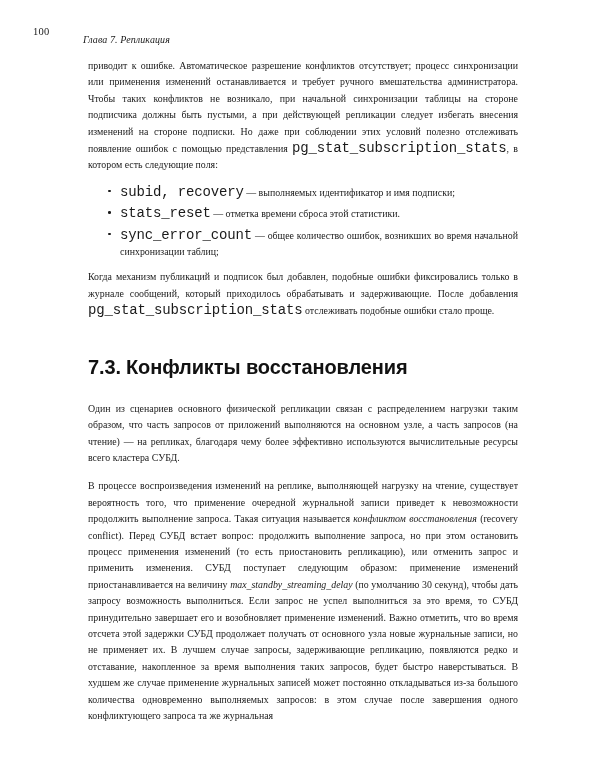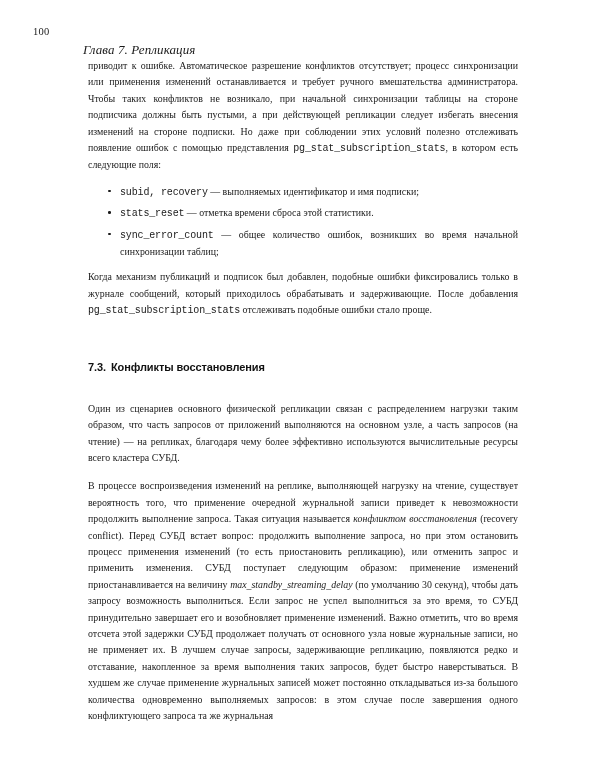--- a/index.html
+++ b/index.html
@@ -36,22 +36,22 @@
     left: 33px;
     top: 0;
     font-size: 10.5px;
     font-family: "Liberation Serif", "DejaVu Serif", serif;
     color: #1a1a1a;
     letter-spacing: 0.2px;
   }
   .runhead-title {
     position: absolute;
     left: 83px;
-    top: 16px;
-    font-size: 13px;
+    top: 8px;
+    font-size: 10px;
     font-style: italic;
     font-family: "Liberation Serif", "DejaVu Serif", serif;
     color: #1a1a1a;
     letter-spacing: 0.1px;
   }
 
   
   .column {
     position: absolute;
     left: 88px;
@@ -72,21 +72,21 @@
 
   p.body + p.body {
     margin-top: 12px;
   }
 
   .gap-before-list { height: 10px; }
   .gap-after-list  { height: 9px; }
 
   code, .mono {
     font-family: "Liberation Mono", "DejaVu Sans Mono", monospace;
-    font-size: 10px;
+    font-size: 14px;
     letter-spacing: -0.15px;
     color: #1a1a1a;
   }
 
   em, .ital {
   }
 
   
   ul.fields {
     list-style: none;
@@ -112,21 +112,21 @@
     width: 2.6px;
     height: 2.6px;
     background: #1a1a1a;
     border-radius: 50%;
   }
 
   
   h2.section {
     font-family: "Liberation Sans", "DejaVu Sans", sans-serif;
     font-weight: bold;
-    font-size: 11px;
+    font-size: 20px;
     line-height: 20px;
     margin: 0;
     padding: 0;
     color: #111111;
     letter-spacing: -0.1px;
   }
   .sec-num { margin-right: 5px; }
 
   .gap-before-heading { height: 37px; }
   .gap-after-heading  { height: 24px; }

